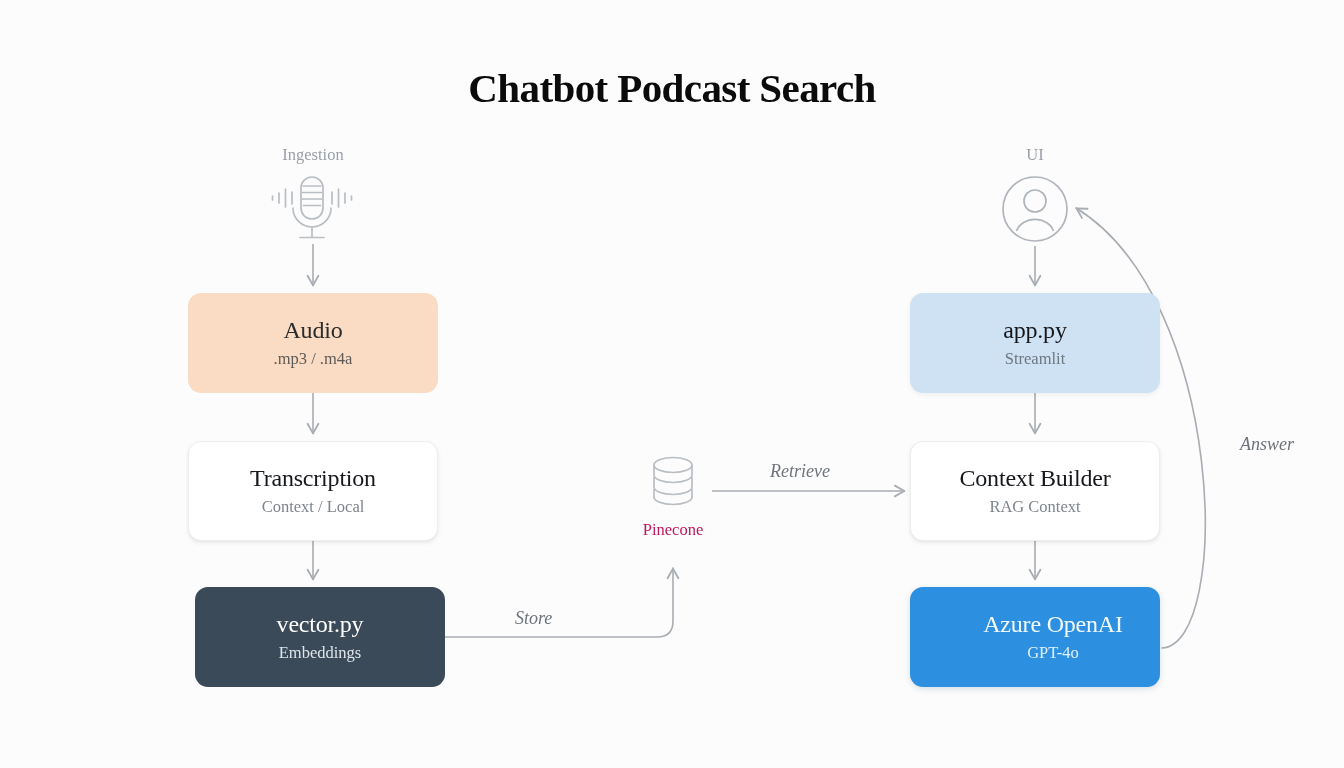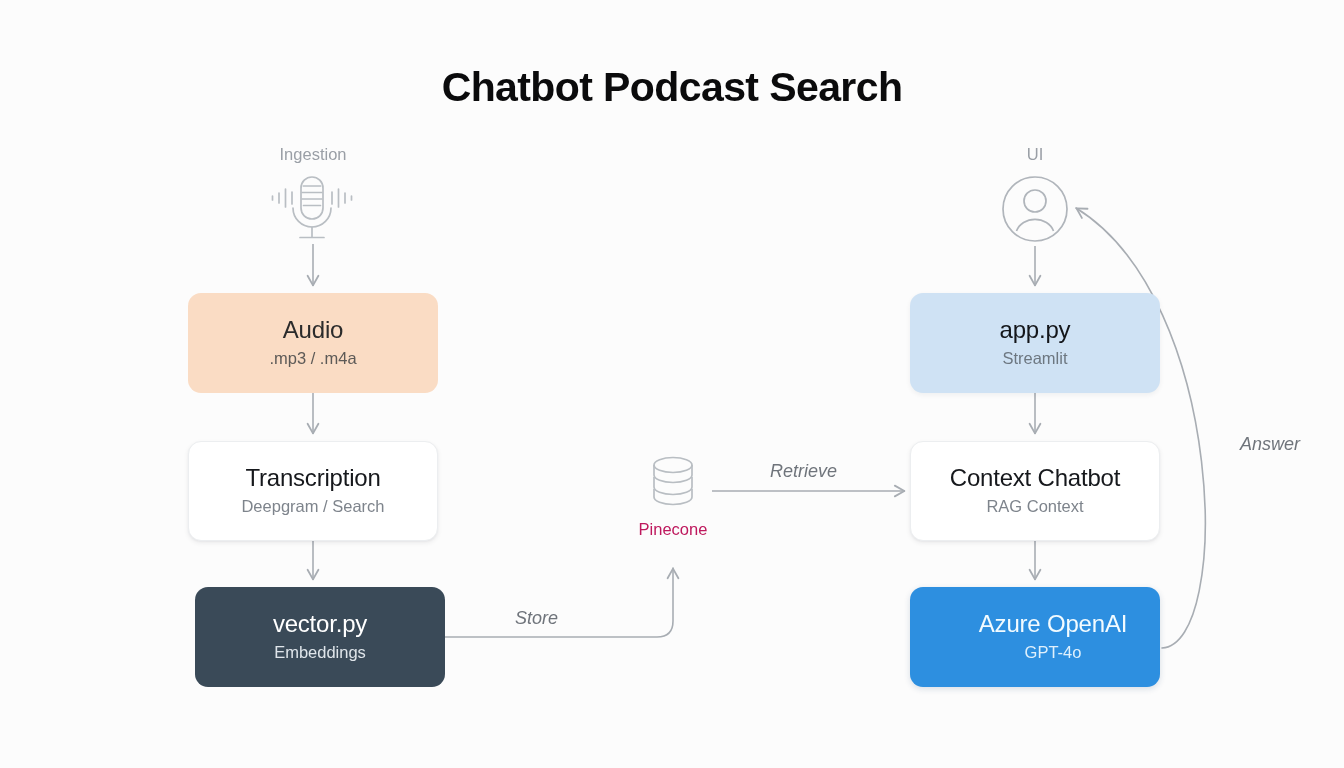--- a/index.html
+++ b/index.html
@@ -6,20 +6,21 @@
   html, body {
     width: 1344px; height: 768px;
     background: #fcfcfc;
     font-family: "Liberation Sans", sans-serif;
     overflow: hidden;
   }
   #canvas {
     position: relative;
     width: 1344px; height: 658px;
     background: #fcfcfc;
+    font-family: Liberation Serif, serif;
   }
 
   
   #page-title {
     position: absolute;
     top: 64px; left: 0; width: 1344px;
     text-align: center;
     font-size: 41px;
     font-weight: 700;
     letter-spacing: -0.6px;
@@ -222,35 +223,35 @@
 
   <div id="db-label">Pinecone</div>
 
   <div class="node peach" id="node-audio">
     <div class="title">Audio</div>
     <div class="sub">.mp3 / .m4a</div>
   </div>
 
   <div class="node plain" id="node-transcription">
     <div class="title">Transcription</div>
-    <div class="sub">Deepgram / Search</div>
+    <div class="sub">Context / Local</div>
   </div>
 
   <div class="node slate" id="node-vector">
     <div class="title">vector.py</div>
     <div class="sub">Embeddings</div>
   </div>
 
   <div class="node lightblue" id="node-app">
     <div class="title">app.py</div>
     <div class="sub">Streamlit</div>
   </div>
 
   <div class="node plain" id="node-context">
-    <div class="title">Context Chatbot</div>
+    <div class="title">Context Builder</div>
     <div class="sub">RAG Context</div>
   </div>
 
   <div class="node blue" id="node-azure">
     <div class="title">Azure OpenAI</div>
     <div class="sub">GPT-4o</div>
   </div>
 
   <div class="edge-label" id="label-retrieve">Retrieve</div>
   <div class="edge-label" id="label-store">Store</div>

